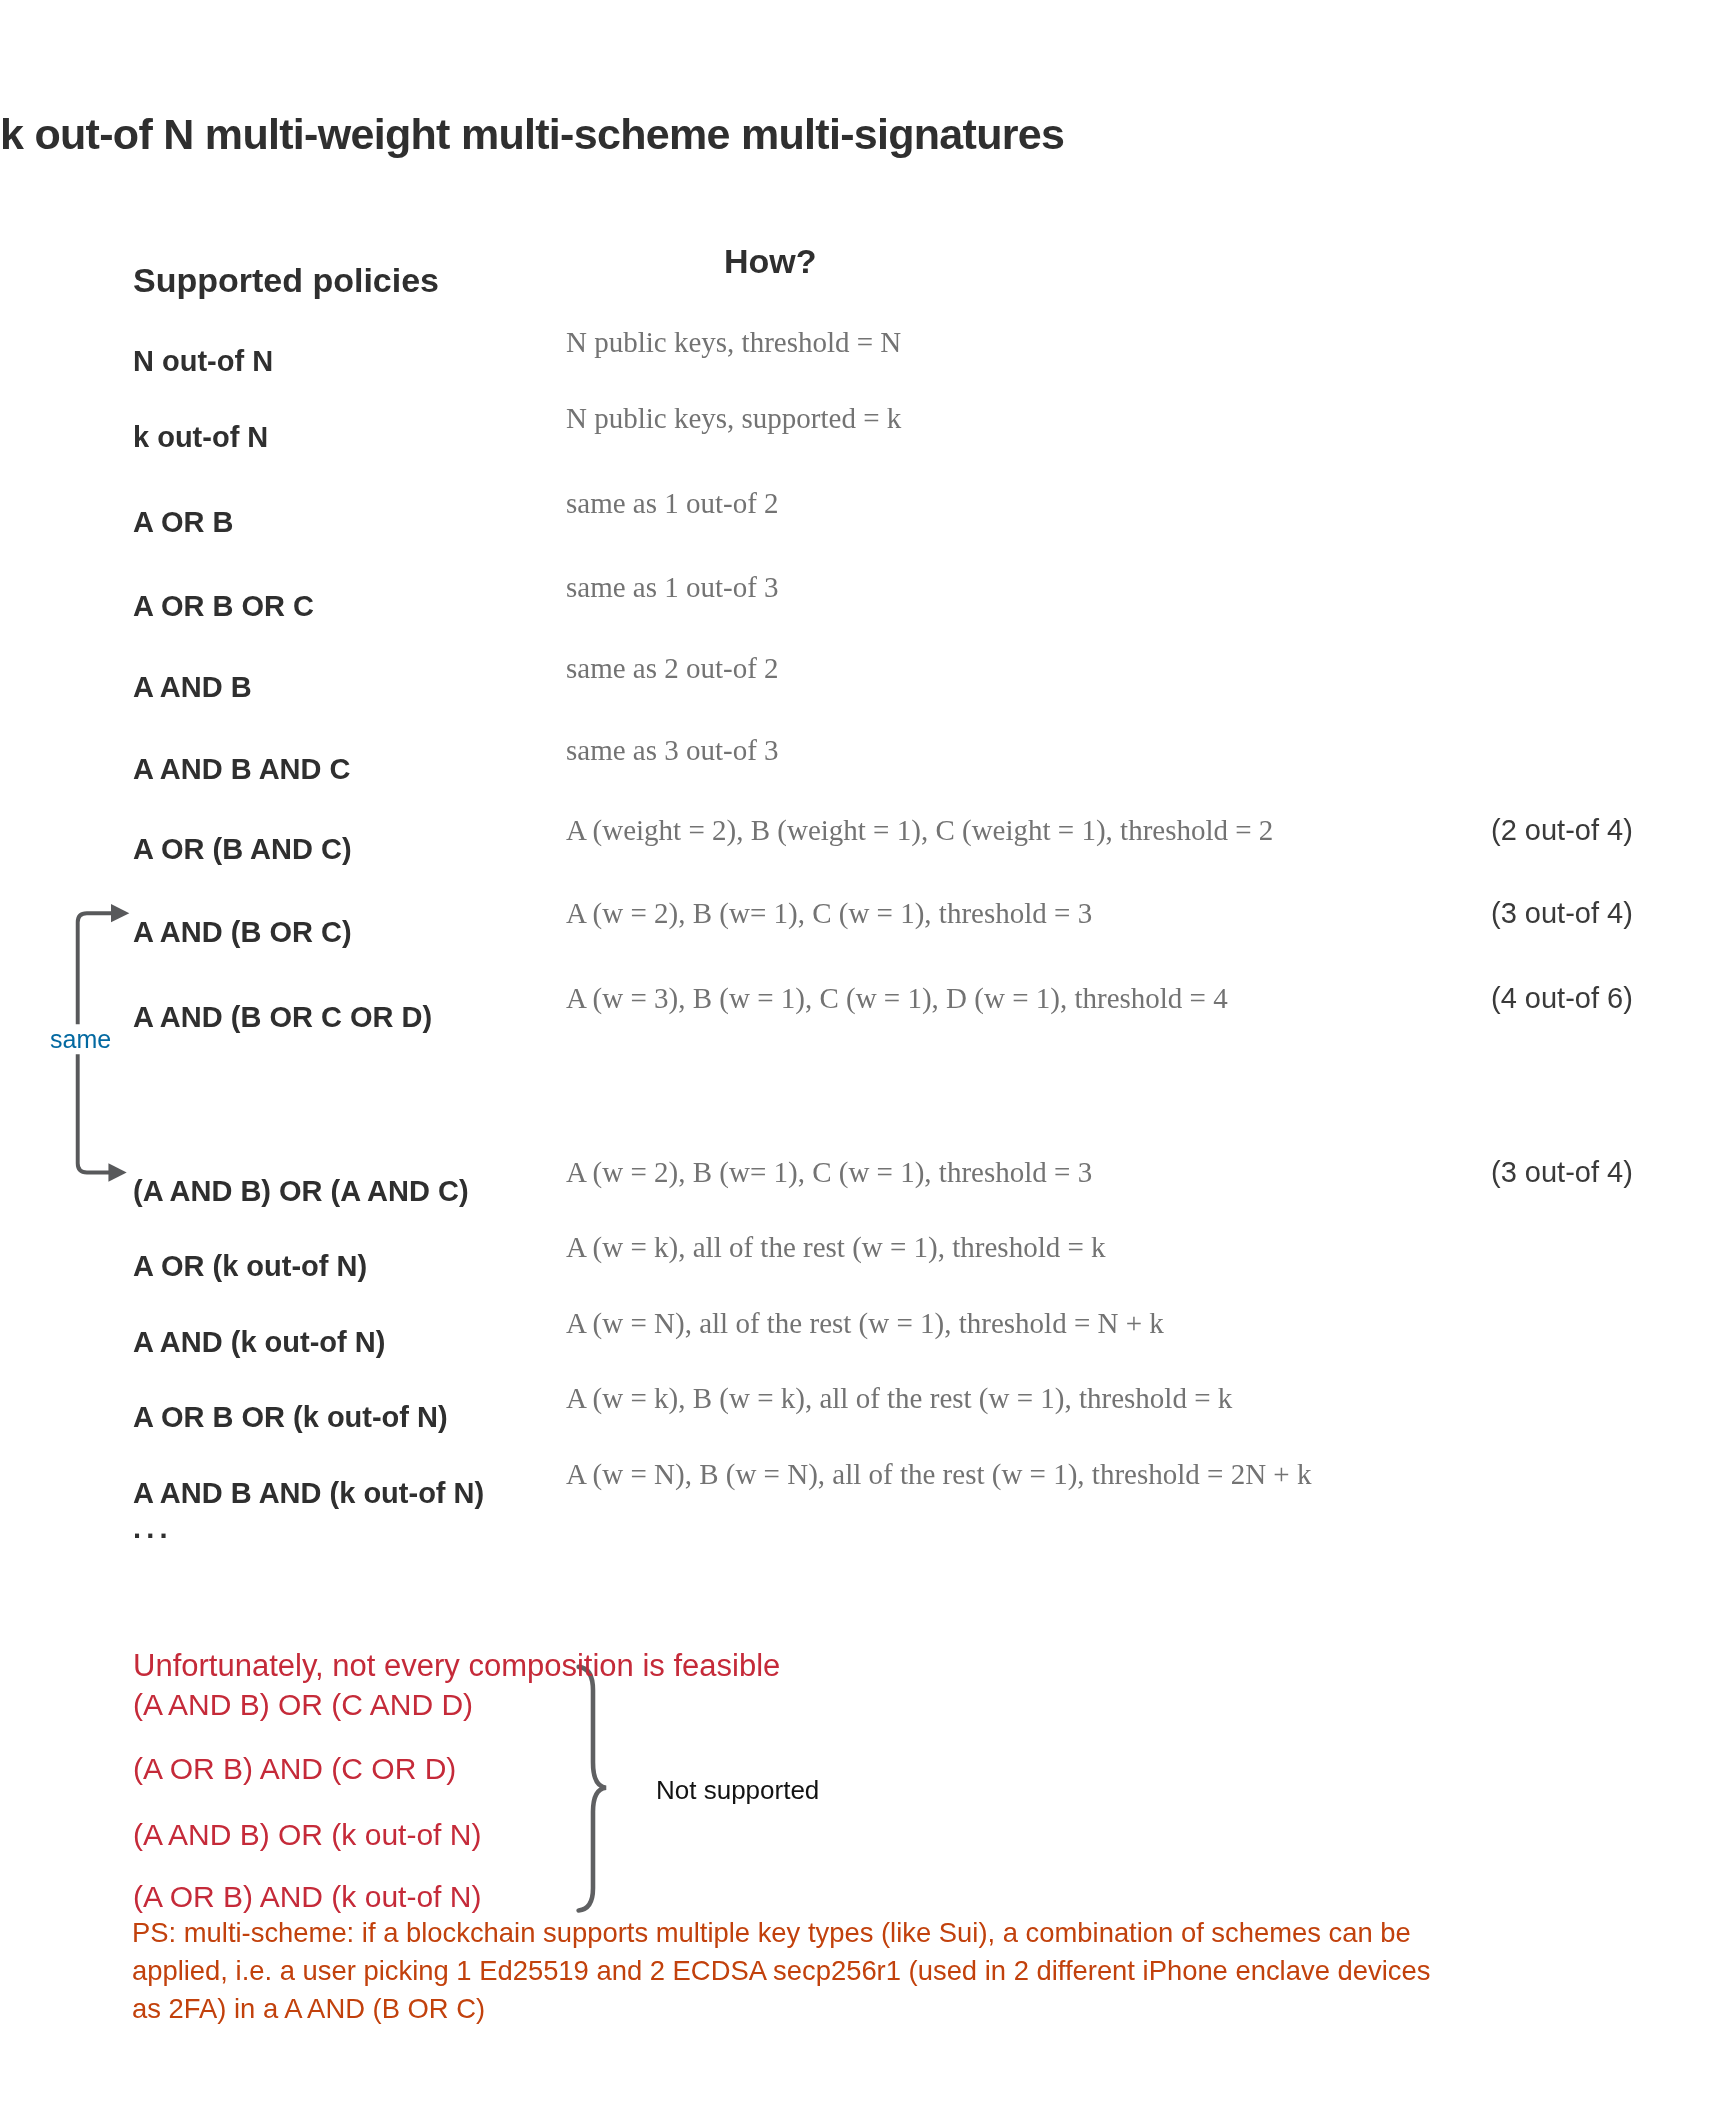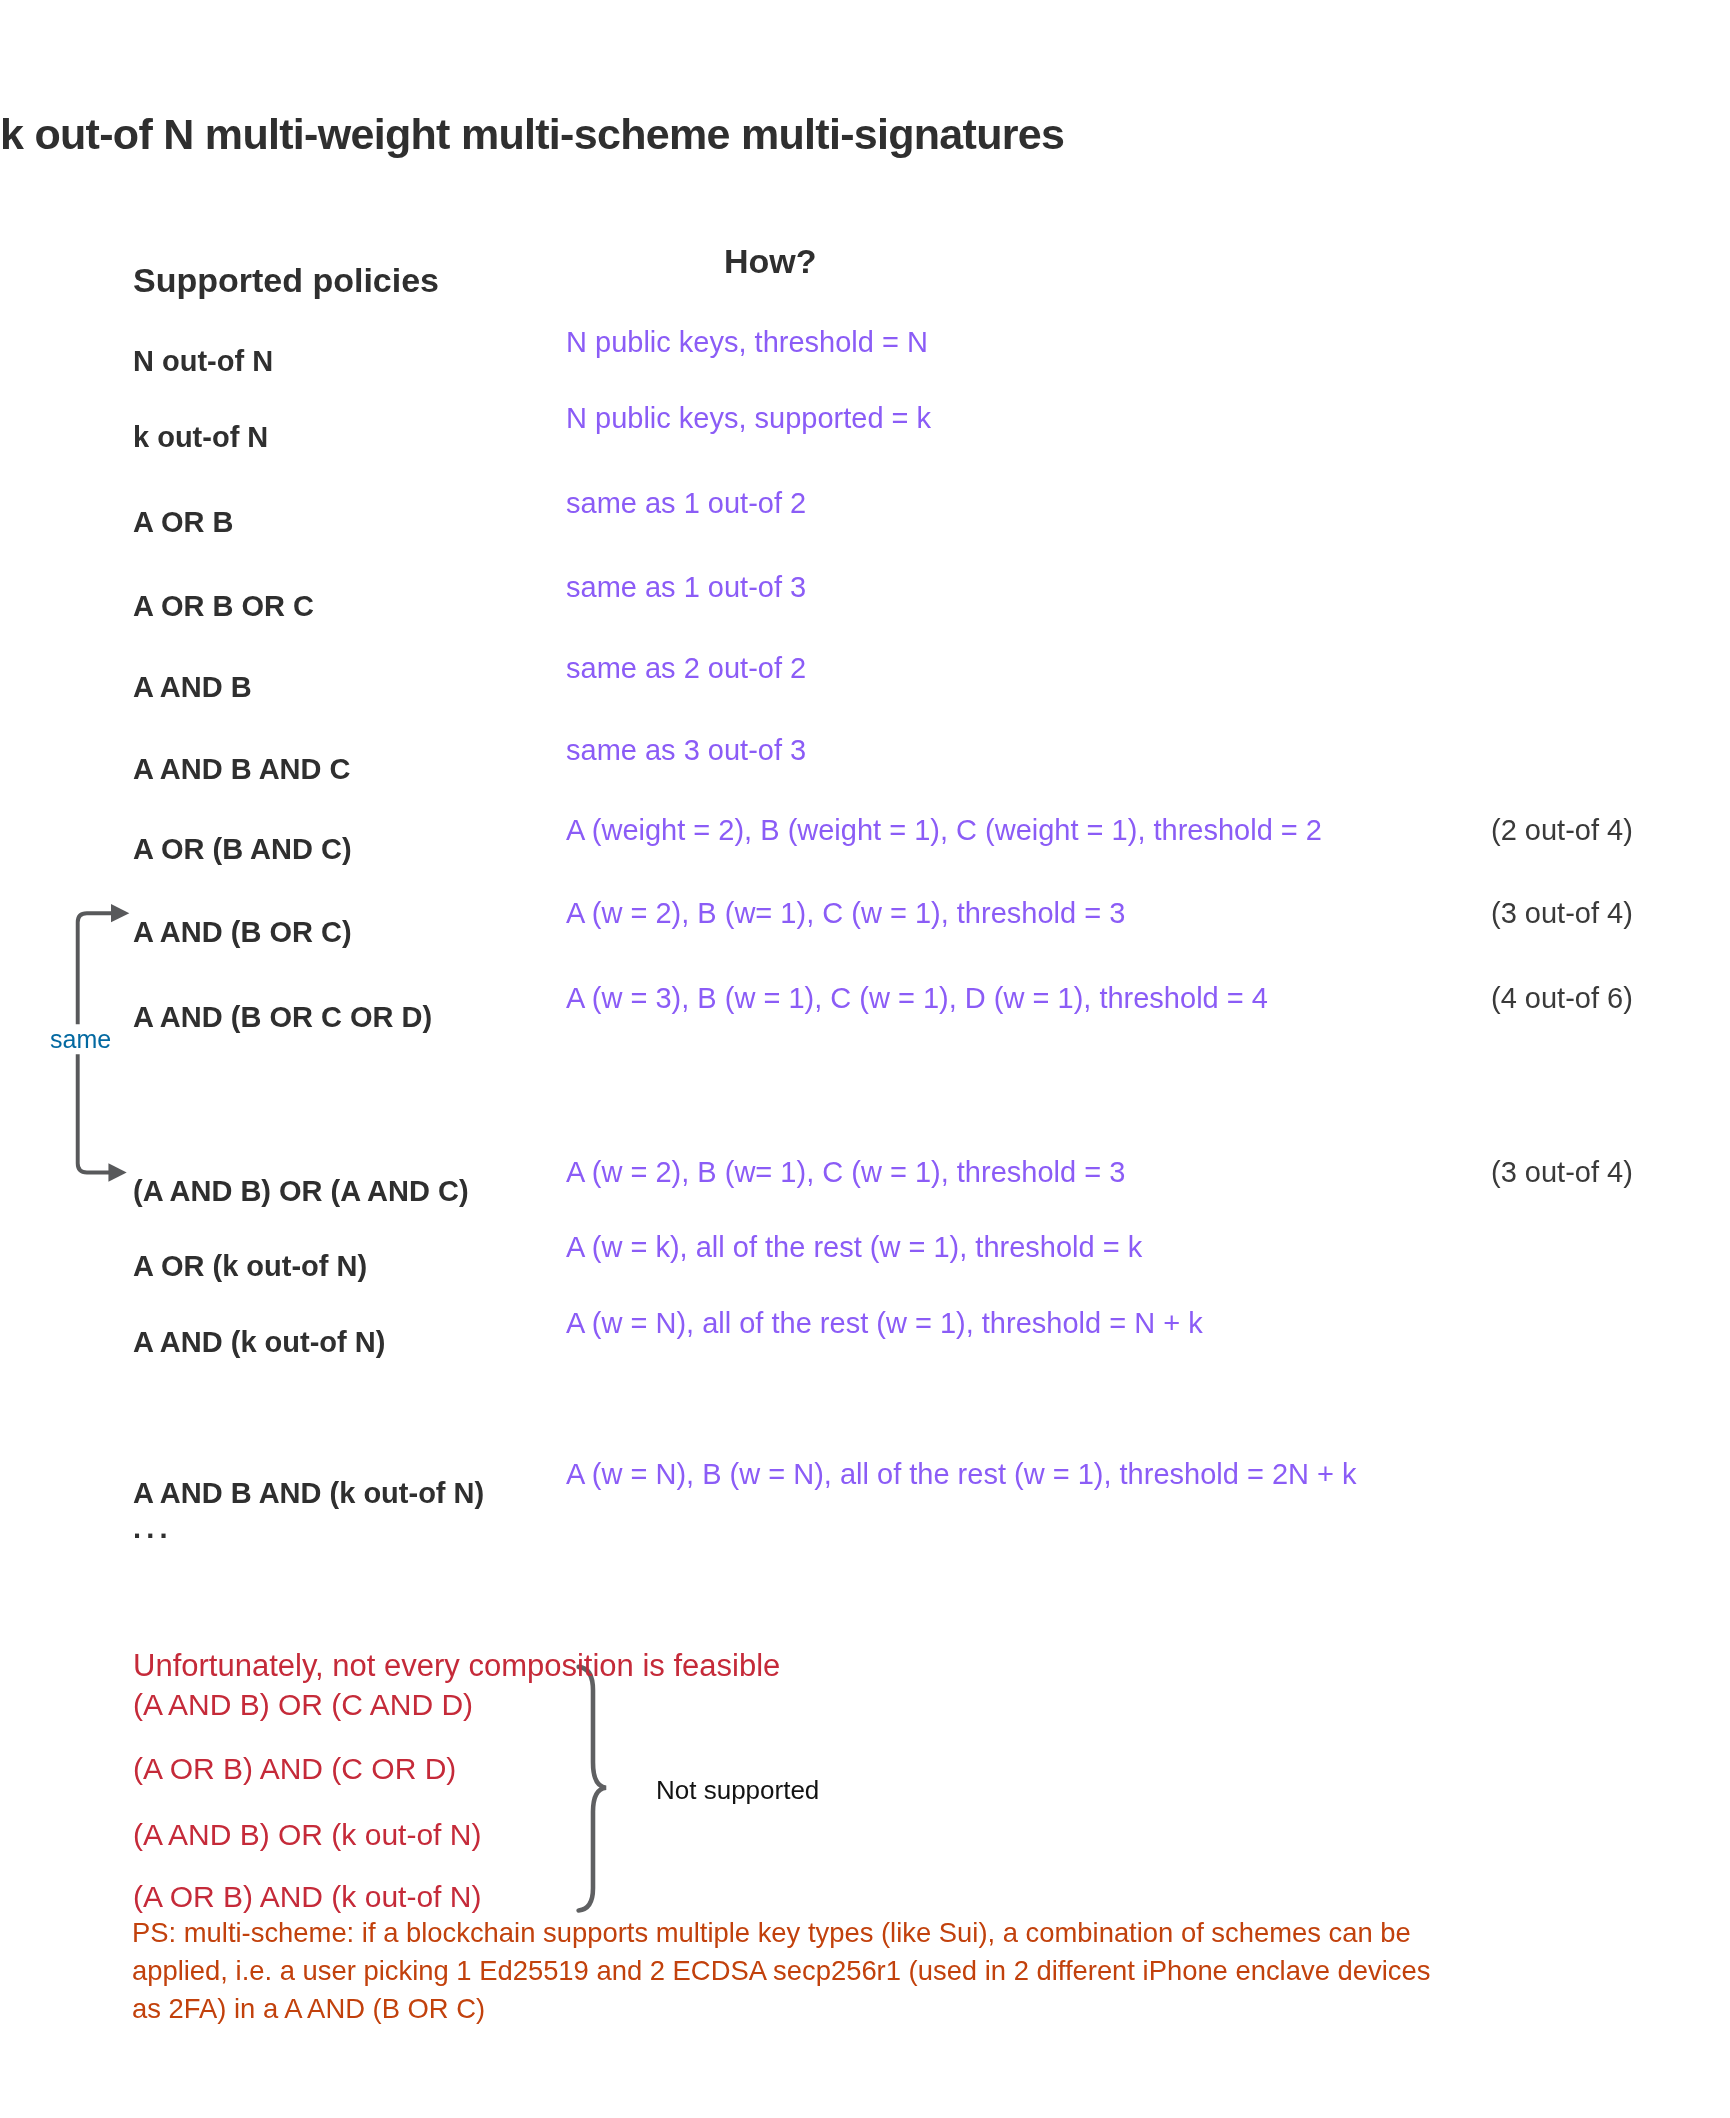--- a/index.html
+++ b/index.html
@@ -31,21 +31,22 @@
     white-space:nowrap;
   }
   .cell-policy{
     position:absolute; left:133px;
     font-weight:700;
     color:#2f2f2f;
     margin-top:19px;
   }
   .cell-how{
     position:absolute; left:566px;
-    color:#8b5cf6;
+    color:#737373;
+    font-family:Liberation Serif, serif;
   }
   .cell-note{
     position:absolute; left:1491px;
     color:#3a3a3a;
   }
   .header-row .cell-policy{ font-size:34px; }
   .how-header{
     position:absolute; left:724px;
     font-size:34px; font-weight:700; color:#2f2f2f;
   }
@@ -151,20 +152,25 @@
     <div class="cell-note">(3 out-of 4)</div>
   </div>
   <div class="row" style="top:1226px">
     <div class="cell-policy">A OR (k out-of N)</div>
     <div class="cell-how">A (w = k), all of the rest (w = 1), threshold = k</div>
     <div class="cell-note"></div>
   </div>
   <div class="row" style="top:1302px">
     <div class="cell-policy">A AND (k out-of N)</div>
     <div class="cell-how">A (w = N), all of the rest (w = 1), threshold = N + k</div>
+    <div class="cell-note"></div>
+  </div>
+  <div class="row" style="top:1377px">
+    <div class="cell-policy">A OR B OR (k out-of N)</div>
+    <div class="cell-how">A (w = k), B (w = k), all of the rest (w = 1), threshold = k</div>
     <div class="cell-note"></div>
   </div>
   <div class="row" style="top:1453px">
     <div class="cell-policy">A AND B AND (k out-of N)</div>
     <div class="cell-how">A (w = N), B (w = N), all of the rest (w = 1), threshold = 2N + k</div>
     <div class="cell-note"></div>
   </div>
 
   <div class="ellipsis">...</div>
 

